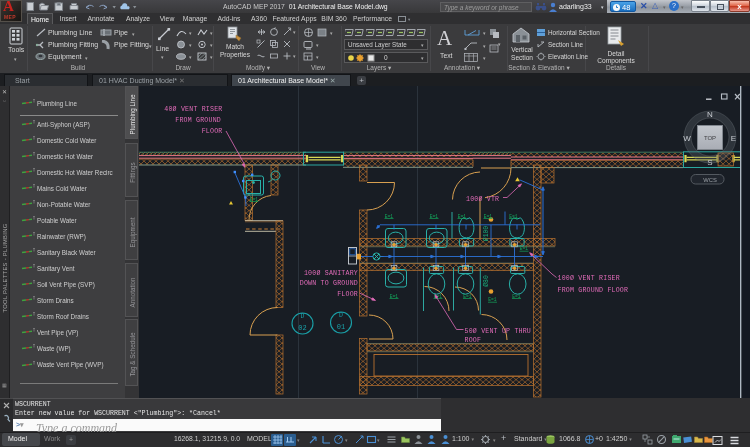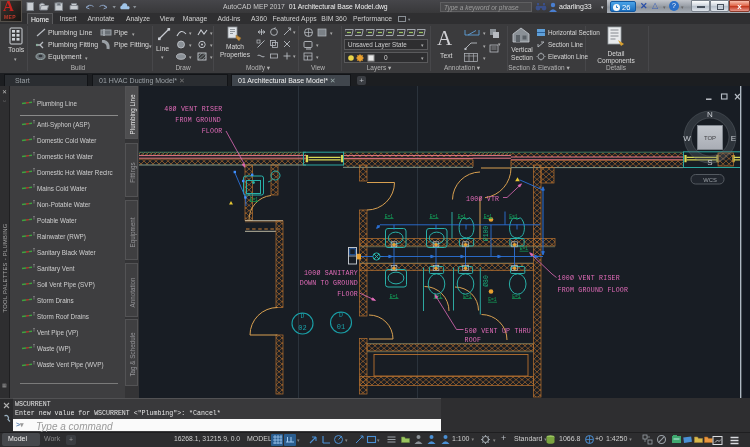--- a/index.html
+++ b/index.html
@@ -88,21 +88,21 @@
     <circle cx="5" cy="3" r="2.2" fill="#4a7fd0"></circle>
     <path d="M1 10 Q5 4.5 9 10 Z" fill="#4a7fd0"></path>
   </svg>
 <div class="abs" style="left:559px;top:2.5px;font-size:7px;color:#f0f0f0;">adarling33</div>
 <div class="abs tbico" style="left:601px;font-size:5px;top:4px;">▾</div>
 <div class="abs" style="left:610px;top:1px;width:26px;height:11px;background:linear-gradient(#4aa3e8,#1a6fc0);border-radius:2px;border:1px solid #1258a0;">
   <svg class="abs" style="left:2px;top:1.5px;" width="7" height="7">
       <circle cx="3.5" cy="3.5" r="3.5" fill="#f5f8fb"></circle>
       <path d="M3.5 3.5 V1.5 M3.5 3.5 H5" stroke="#1a6fc0" stroke-width="0.9" fill="none"></path>
     </svg>
-  <div class="abs" style="left:11px;top:1px;color:#fff;font-size:7.5px;">26</div>
+  <div class="abs" style="left:11px;top:1px;color:#fff;font-size:7.5px;">48</div>
 </div>
 <div class="abs" style="left:640px;top:1px;color:#2a4fa8;font-size:9px;font-weight:bold;">✕</div>
 <div class="abs" style="left:652px;top:1px;color:#3a5fb8;font-size:8px;">△</div>
 <div class="abs" style="left:663px;top:4px;color:#666;font-size:5px;">▾</div>
 <div class="abs" style="left:669px;top:0.5px;width:10px;height:10px;border-radius:50%;background:#2a6fc8;color:#fff;font-size:7px;text-align:center;line-height:10px;">?</div>
 <div class="abs" style="left:681px;top:4px;color:#666;font-size:5px;">▾</div>
 <div class="abs" style="left:691px;top:0px;width:19px;height:12px;background:linear-gradient(#fdfefe,#cfd6de 45%,#b9c2cc 55%,#dde3ea);border:1px solid #7a828c;border-radius:0 0 2px 2px;">
     <div class="abs" style="left:5px;top:4.5px;width:8px;height:2px;background:#46505c;"></div>
   </div>
 <div class="abs" style="left:710px;top:0px;width:19px;height:12px;background:linear-gradient(#fdfefe,#cfd6de 45%,#b9c2cc 55%,#dde3ea);border:1px solid #7a828c;border-radius:0 0 2px 2px;">
@@ -795,21 +795,21 @@
   <svg style="position:absolute;left:2.5px;top:3px;" width="8" height="26">
       <path d="M1 1 L6 6 M6 1 L1 6" stroke="#b0b0b0" stroke-width="1.1"></path>
       <path d="M1.5 14 a2.5 2.5 0 0 1 3.5 3.5 l2 2" stroke="#9ab0c0" stroke-width="1.2" fill="none"></path>
     </svg>
 </div>
 <div class="abs" id="cmdmain" style="top:398px;"></div>
 <div class="cmdtext" style="left:15px;top:400.5px;">WSCURRENT</div>
 <div class="cmdtext" style="left:15px;top:409.5px;">Enter new value for WSCURRENT &lt;"Plumbing"&gt;: *Cancel*</div>
 <div class="abs" id="cmdinput" style="top:419px;"></div>
 <div class="abs" style="left:16px;top:421px;font-size:7px;color:#5a7fae;font-weight:bold;">&gt;<span style="color:#999;">▾</span></div>
-<div class="abs" style="left:36px;top:421px;font-size:10px;color:#9a9a9a;font-style:italic;font-family:Liberation Sans, sans-serif;">Type a command</div>
+<div class="abs" style="left:36px;top:421px;font-size:12px;color:#9a9a9a;font-style:italic;font-family:Liberation Serif, serif;">Type a command</div>
 
 <div class="abs" id="status"></div>
 <div class="abs" style="left:2px;top:433px;width:38px;height:13px;background:#46484c;border-radius:2px;"></div>
 <div class="stext" style="left:8px;top:435px;color:#f0f0f0;">Model</div>
 <div class="stext" style="left:44px;top:435px;color:#8a8a8c;">Work</div>
 <div class="abs" style="left:66px;top:434.5px;width:10px;height:10px;background:#3a3c40;border-radius:2px;color:#999;font-size:7px;text-align:center;line-height:10px;">+</div>
 <div class="stext" style="left:174px;top:435px;font-size:6.8px;">16268.1, 31215.9, 0.0</div>
 <div class="stext" style="left:247px;top:435px;">MODEL</div>
 <div id="status-icons">
     <div class="abs" style="left:271px;top:433.5px;width:12px;height:12px;background:#2a5d8f;border-radius:1px;"></div>

